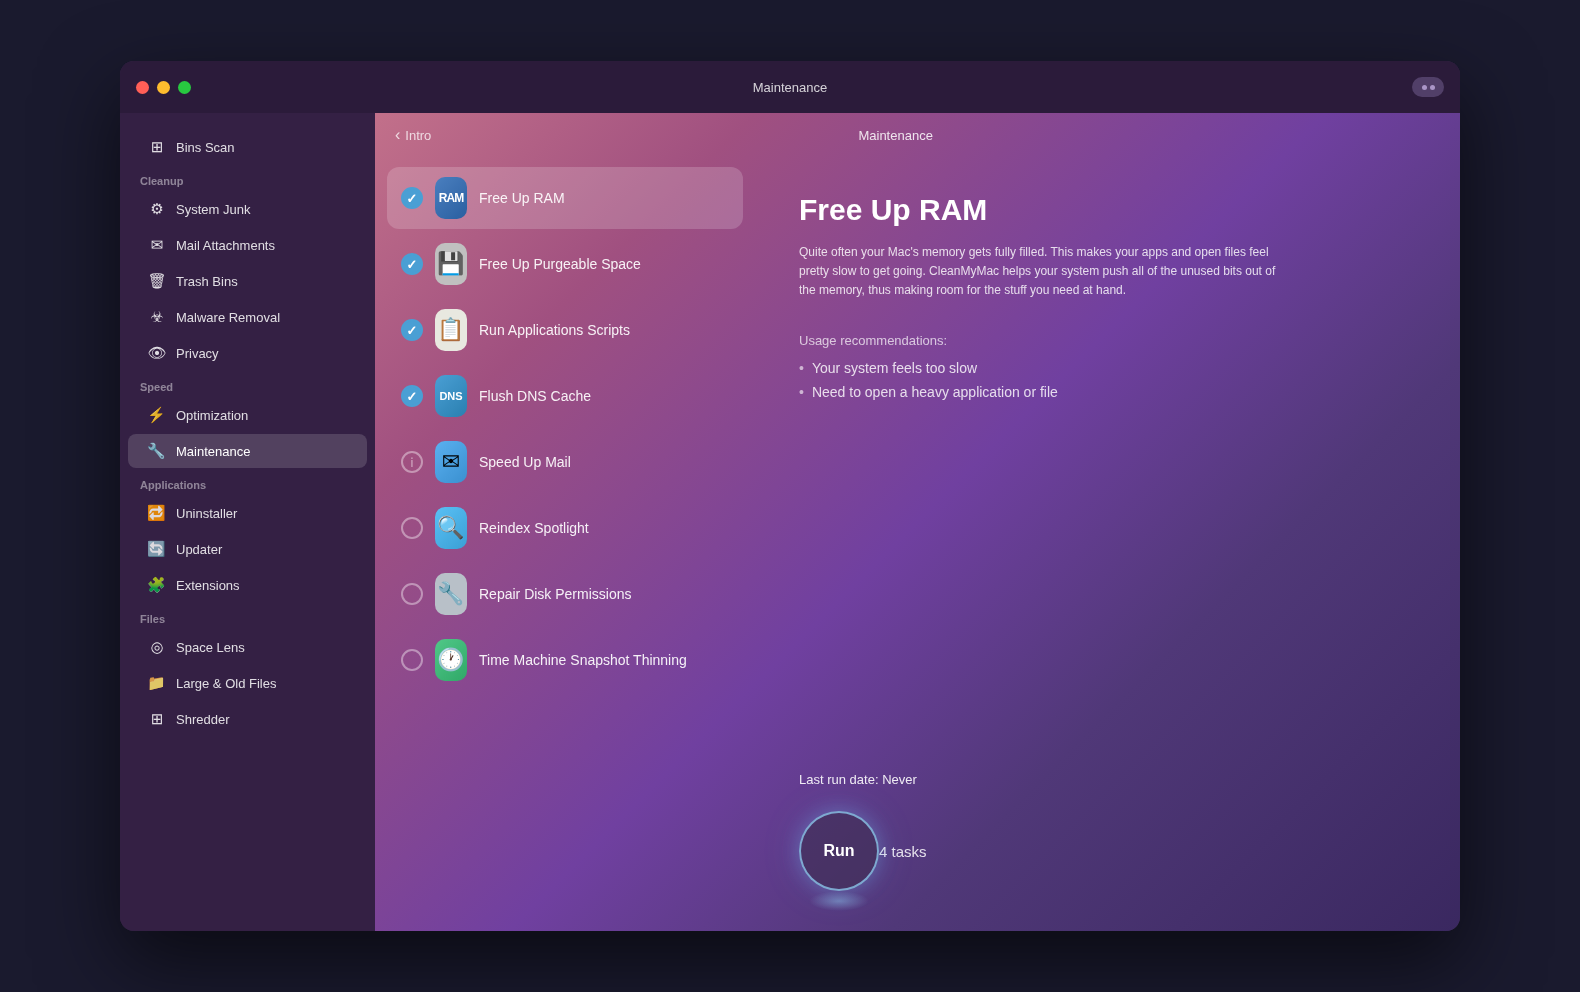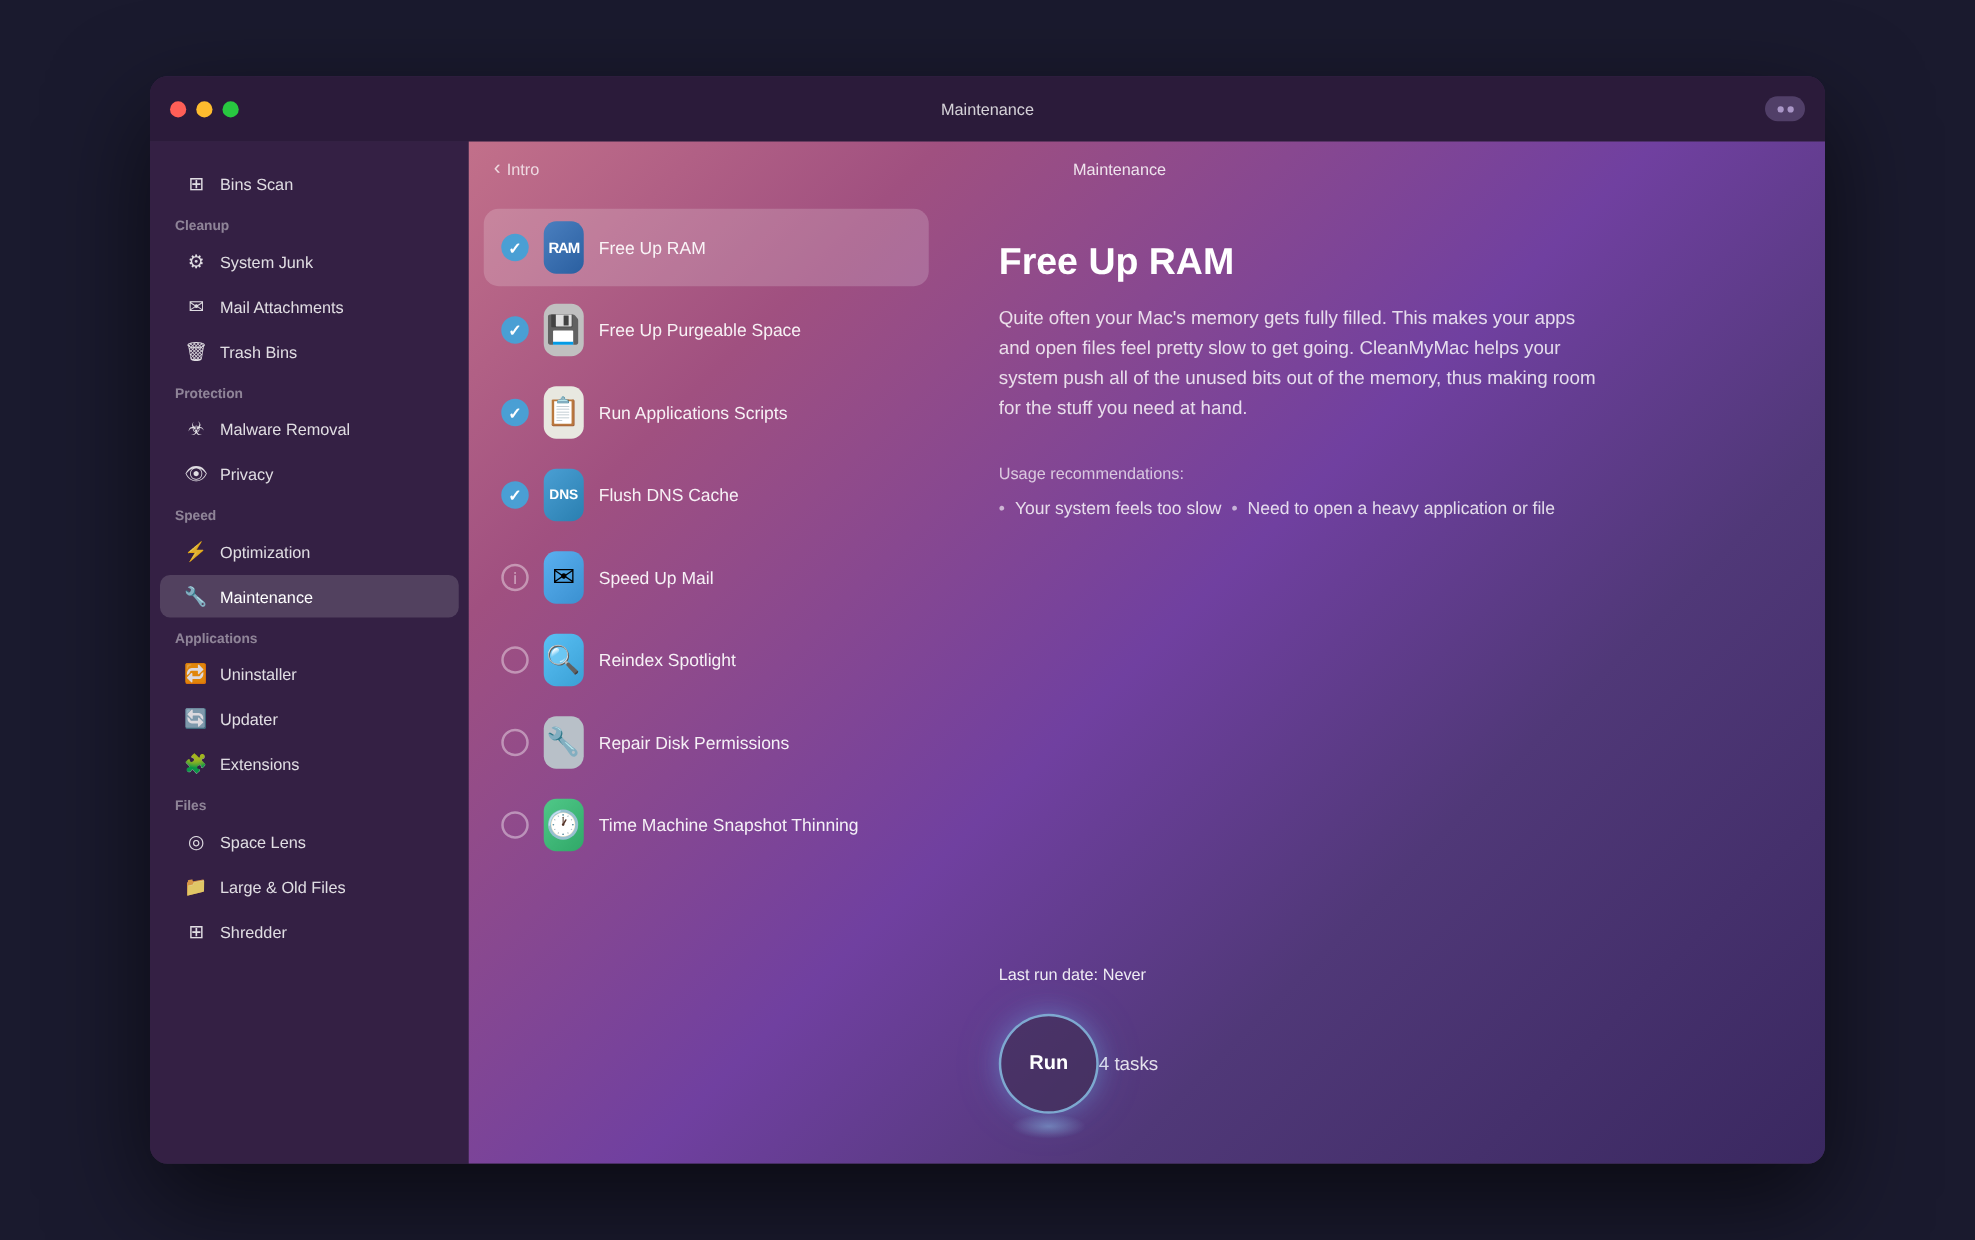--- a/index.html
+++ b/index.html
@@ -268,34 +268,34 @@
       overflow-y: auto;
     }
     .detail-title {
       color: white;
       font-size: 30px;
       font-weight: 700;
       margin-bottom: 16px;
     }
     .detail-description {
       color: rgba(255,255,255,0.82);
-      font-size: 15px;
+      font-size: 12px;
       line-height: 1.6;
       margin-bottom: 32px;
       max-width: 480px;
     }
     .usage-label {
       color: rgba(255,255,255,0.7);
       font-size: 13px;
       margin-bottom: 12px;
     }
     .usage-list {
       list-style: none;
       display: flex;
-      flex-direction: row;
+      flex-direction: column;
       gap: 8px;
     }
     .usage-list li {
       color: rgba(255,255,255,0.82);
       font-size: 14px;
       display: flex;
       align-items: flex-start;
       gap: 8px;
     }
     .usage-list li::before {
@@ -388,21 +388,20 @@
       </div>
       <div class="sidebar-item">
         <div class="sidebar-icon">✉</div>
         <span>Mail Attachments</span>
       </div>
       <div class="sidebar-item">
         <div class="sidebar-icon">🗑</div>
         <span>Trash Bins</span>
       </div>
 
-      <div class="sidebar-section-label">Protection</div>
       <div class="sidebar-item">
         <div class="sidebar-icon">☣</div>
         <span>Malware Removal</span>
       </div>
       <div class="sidebar-item">
         <div class="sidebar-icon">👁</div>
         <span>Privacy</span>
       </div>
 
       <div class="sidebar-section-label">Speed</div>

